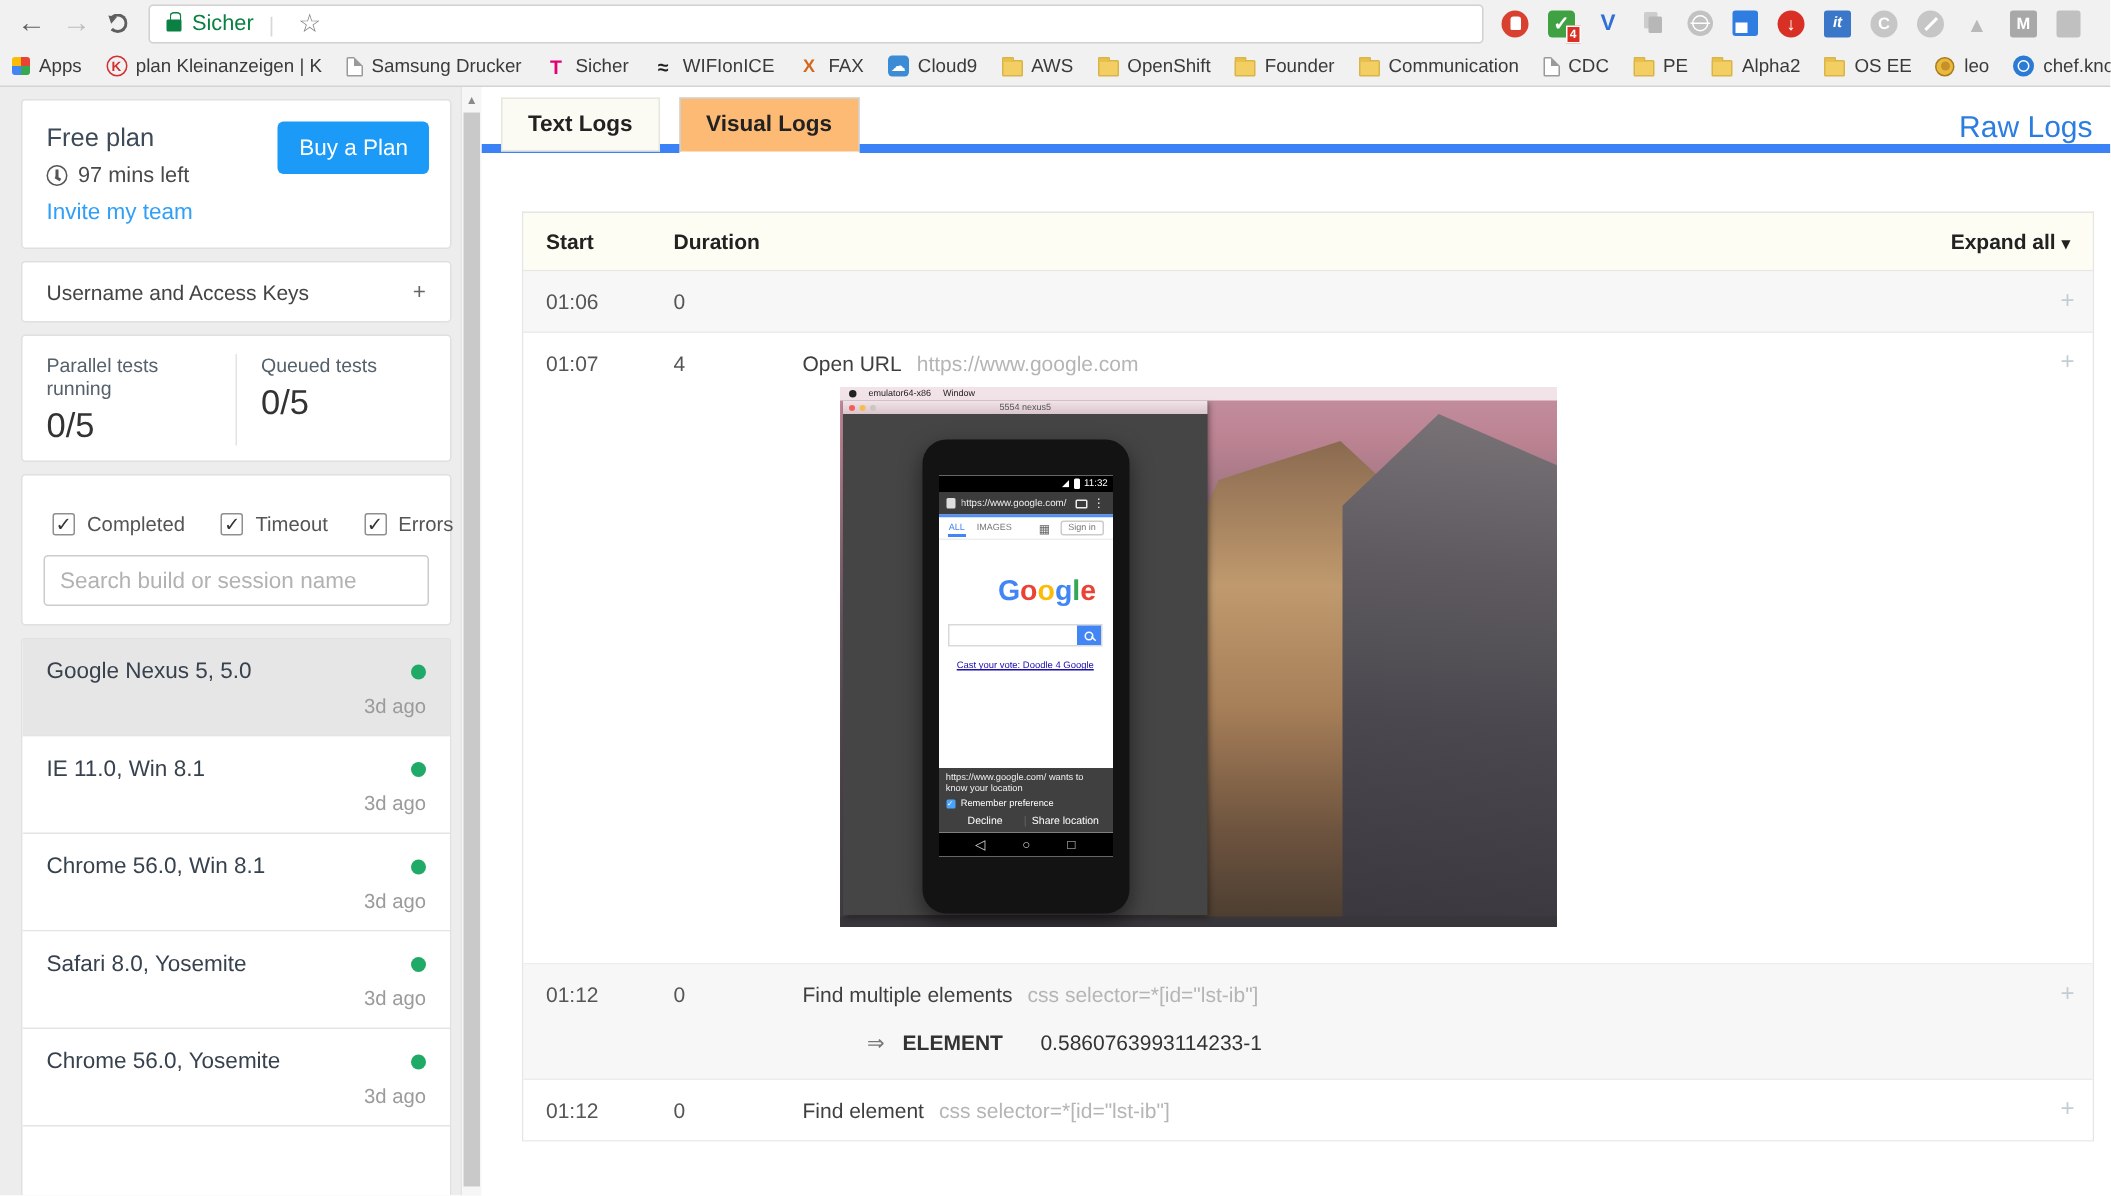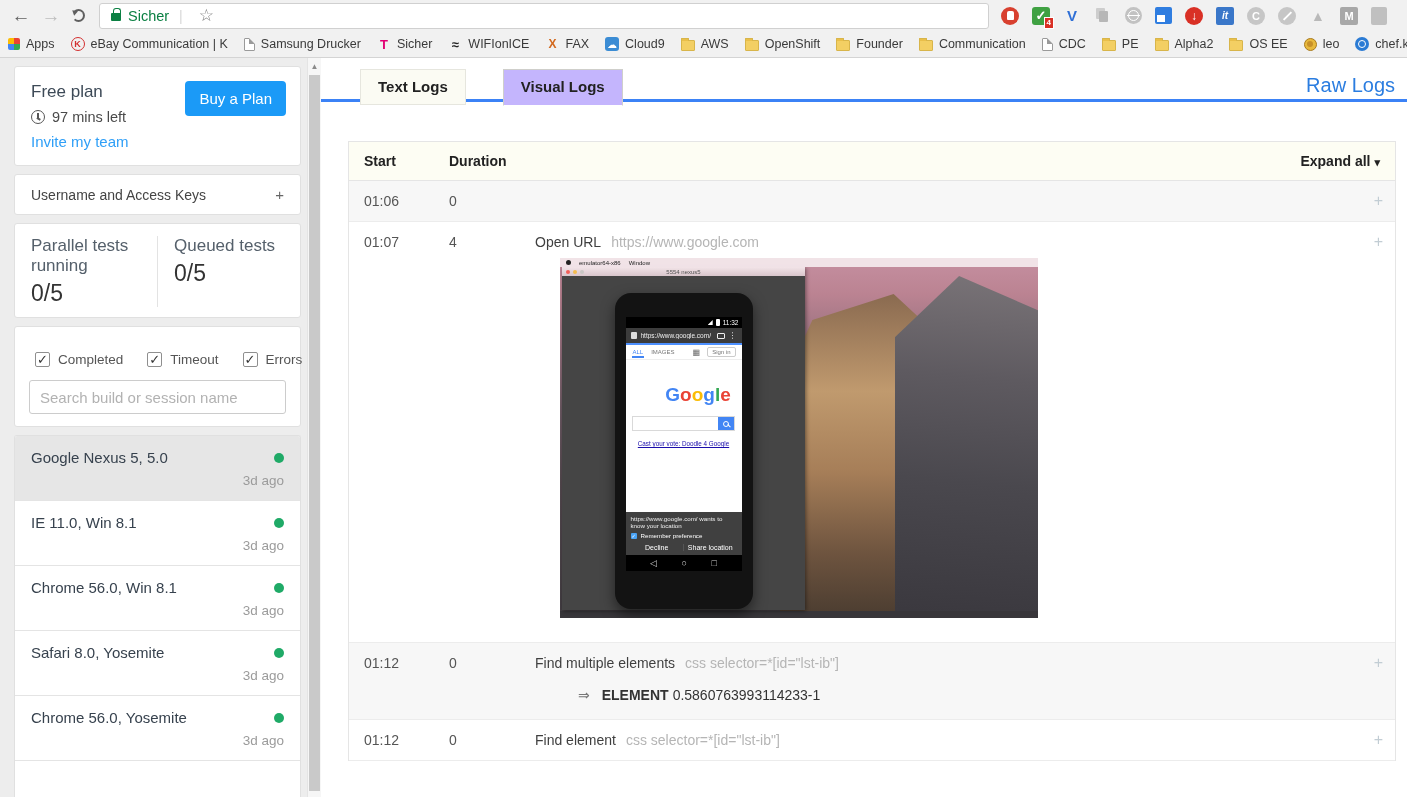--- a/index.html
+++ b/index.html
@@ -73,21 +73,21 @@
 .clock { width:14px; height:14px; border:1.6px solid #555; border-radius:50%; position:relative; margin-right:7px; flex:0 0 auto; }
 .clock::after { content:""; position:absolute; left:5px; top:2px; width:1.5px; height:4.5px; background:#555; }
 .clock::before { content:""; position:absolute; left:5px; top:5.5px; width:4px; height:1.5px; background:#555; transform:rotate(30deg); transform-origin:left center; }
 .invite { margin-top:8px; font-size:15px; color:#2f9ff7; cursor:pointer; }
 .buy-btn { position:absolute; right:14px; top:14px; background:#1b9af7; color:#fff; border:none; border-radius:4px; font-size:15px; padding:9px 14px; font-family:"Liberation Sans",sans-serif; cursor:pointer; }
 .keys-card { padding:11px 16px; display:flex; justify-content:space-between; align-items:center; font-size:14px; color:#444; cursor:pointer; }
 .keys-plus { font-size:15px; color:#666; }
 .tests-card { padding:12px 0 10px; display:flex; }
 .tests-col { flex:1; padding:0 16px; }
 .tests-col + .tests-col { border-left:1px solid #e3e3e3; }
-.tests-label { font-size:17px; color:#55606b; }
+.tests-label { font-size:13px; color:#55606b; }
 .tests-value { font-size:23px; font-weight:300; color:#333; margin-top:4px; }
 .filters-card { padding:10px 14px 12px; }
 .proj-select { border:1px solid #ccc; border-radius:3px; height:32px; display:flex; align-items:center; justify-content:space-between; padding:0 10px; font-size:13.5px; color:#222; cursor:pointer; background:#fff; }
 .sel-caret { font-size:9px; color:#333; }
 .checks { display:flex; gap:24px; margin:15px 6px 13px; }
 .chk { display:flex; align-items:center; gap:8px; font-size:13.5px; color:#555; cursor:pointer; }
 .box { width:15px; height:15px; border:1px solid #8f8f8f; border-radius:2px; background:#fff; position:relative; flex:0 0 auto; }
 .box.checked::after { content:"✓"; position:absolute; left:1px; top:-1px; font-size:13px; color:#333; }
 .search-input { width:100%; height:34px; border:1px solid #ccc; border-radius:3px; padding:0 10px; font-size:15px; color:#333; font-family:"Liberation Sans",sans-serif; outline:none; }
 .search-input::placeholder { color:#b2b2b2; }
@@ -96,41 +96,41 @@
 .sess.selected { background:#e6e6e6; }
 .sess-name { font-size:15px; color:#37424e; padding-right:24px; }
 .dot { position:absolute; right:16px; top:17px; width:10px; height:10px; border-radius:50%; background:#1faa67; }
 .sess-age { text-align:right; font-size:13.5px; color:#9b9b9b; margin-top:7px; }
 .sb-track { position:absolute; right:0; top:0; bottom:0; width:14px; background:#f6f6f6; border-left:1px solid #e4e4e4; }
 .sb-arrow { display:block; text-align:center; font-size:8px; color:#8a8a8a; padding-top:4px; cursor:pointer; }
 .sb-thumb { position:absolute; left:1px; right:1px; top:17px; bottom:6px; background:#c9c9c9; cursor:pointer; }
 
 
 .main { flex:1; background:#fff; padding-top:10px; position:relative; overflow:hidden; }
-.tabs-row { position:relative; border-bottom:3px solid #3b82f6; padding-left:39px; height:34px; display:flex; align-items:flex-start; }
+.tabs-row { position:relative; border-bottom:6px solid #3b82f6; padding-left:13px; height:34px; display:flex; align-items:center; }
 .tab { padding:8px 17px 9px; font-weight:bold; font-size:15px; color:#222; border:1px solid #e6e6de; background:#fbfbf3; margin-right:13px; position:relative; top:1px; cursor:pointer; }
-.tab.active { background:#c4b5fd; border-color:#cfcfcb; border-bottom-color:#fff; padding-bottom:10px;margin-left:24px; }
+.tab.active { background:#fdba74; border-color:#cfcfcb; border-bottom-color:#fff; padding-bottom:10px; }
 .rawlogs { position:absolute; right:12px; top:6px; font-size:20px; color:#2b7de0; cursor:pointer; }
 .logtable { margin:39px 11px 0 27px; border:1px solid #e5e5e5; border-bottom:none; }
 .thead { display:flex; background:#fdfdf3; border-bottom:1px solid #e5e5e5; padding:11px 15px; font-size:14px; font-weight:bold; color:#222; align-items:center; }
 .c-start { width:85px; }
 .c-dur { width:86px; }
 .c-action { flex:1; }
 .expandall { margin-left:auto; cursor:pointer; }
 .expandall .caret { font-size:11px; margin-left:4px; }
 .lrow { display:flex; padding:12px 15px; font-size:14px; border-bottom:1px solid #ececec; position:relative; background:#fff; }
 .lrow.alt { background:#f7f7f7; }
 .time-cell { width:85px; color:#555; }
 .dur-cell { width:86px; color:#555; }
 .action-cell { flex:1; color:#3f3f3f; }
 .meta { color:#b5b5b5; margin-left:10px; }
 .plus { position:absolute; right:12px; top:11px; color:#c2cdd4; font-size:16px; font-weight:300; cursor:pointer; }
 .result-line { margin:16px 0 4px 43px; color:#333; }
 .result-line .arrow { color:#777; margin-right:12px; }
-.result-line .rlabel { font-weight:bold; margin-right:4px;text-align:right; }
+.result-line .rlabel { font-weight:bold; margin-right:25px;text-align:right; }
 
 
 .shot { width:478px; height:360px; position:relative; overflow:hidden; margin:8px 0 12px 25px; background:#55494f; cursor:pointer; }
 .wall { position:absolute; inset:0; background:linear-gradient(180deg,#c58fa0 0%,#bb8392 10%,#97707e 24%,#6d5a64 42%,#54494f 62%,#423d42 100%); }
 .cliff-lit { position:absolute; left:46%; top:10%; width:34%; height:90%; background:linear-gradient(180deg,#8a6a50 0%,#c09a6e 30%,#a67e58 55%,#6e543f 80%,#4a3c30 100%); clip-path:polygon(20% 8%,70% 0,100% 14%,100% 100%,0 100%,0 30%); }
 .cliff-dark { position:absolute; left:70%; top:5%; width:30%; height:95%; background:linear-gradient(185deg,#7a7478 0%,#5e5a60 30%,#4a484e 60%,#3a383e 100%); clip-path:polygon(0 18%,45% 0,100% 10%,100% 100%,0 100%); }
 .wall-base { position:absolute; left:0; right:0; bottom:0; height:7px; background:#38363a; }
 .mac-menubar { position:absolute; top:0; left:0; right:0; height:9px; background:rgba(242,230,234,.96); display:flex; align-items:center; gap:8px; padding:0 6px; font-size:6px; color:#222; z-index:3; }
 .apple { width:5px; height:5px; border-radius:50%; background:#222; }
 .emu-window { position:absolute; left:2px; top:9px; width:243px; height:343px; background:#454545; z-index:2; box-shadow:1px 1px 4px rgba(0,0,0,.45); }
@@ -203,21 +203,21 @@
       <span class="ext ext-partial"></span>
     </div>
   </div>
   <div class="bm-row">
     <span class="bm">
         <i class="bi bi-grid"></i>
         <span>Apps</span>
       </span>
     <span class="bm">
         <i class="bi bi-k">K</i>
-        <span>eBay Communication | K</span>
+        <span>plan Kleinanzeigen | K</span>
       </span>
     <span class="bm">
         <i class="bi bi-page"></i>
         <span>Samsung Drucker</span>
       </span>
     <span class="bm">
         <i class="bi bi-t">T</i>
         <span>Sicher</span>
       </span>
     <span class="bm">

